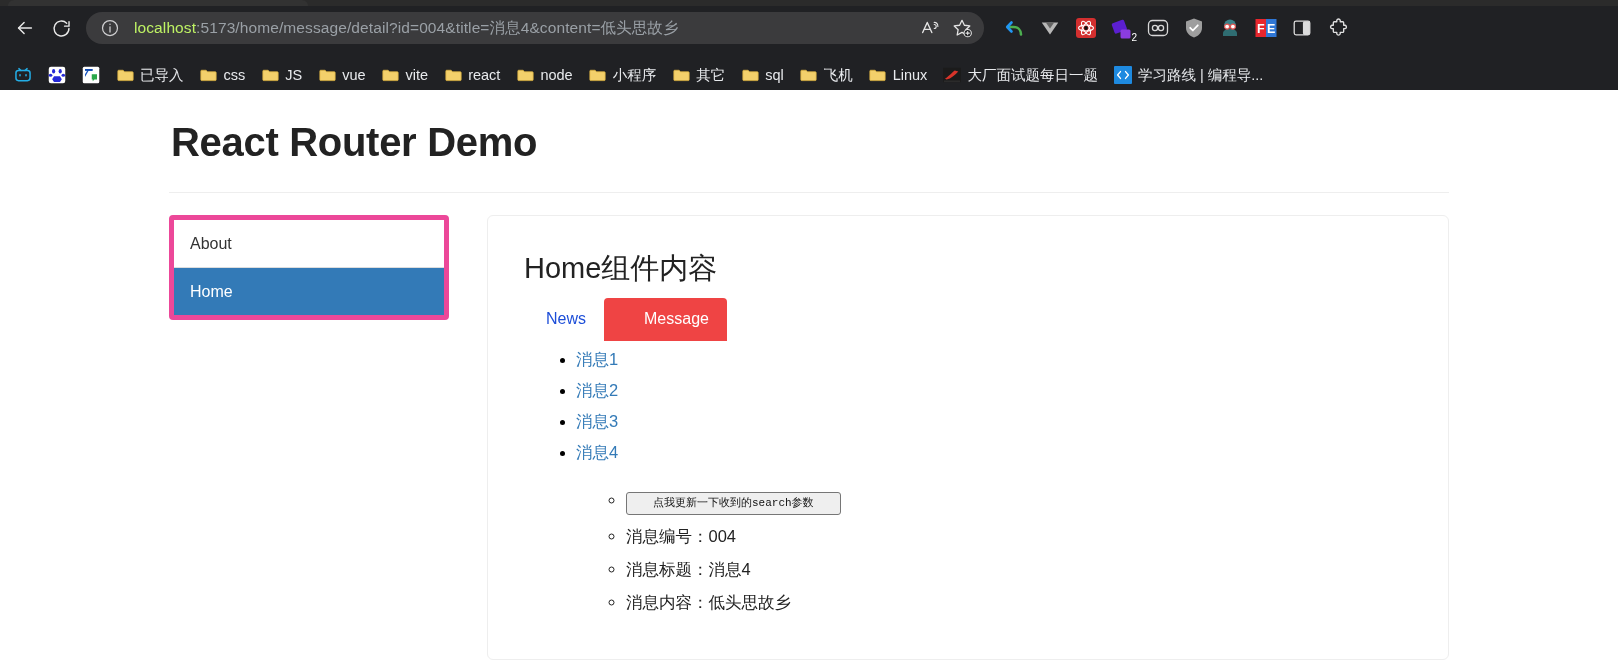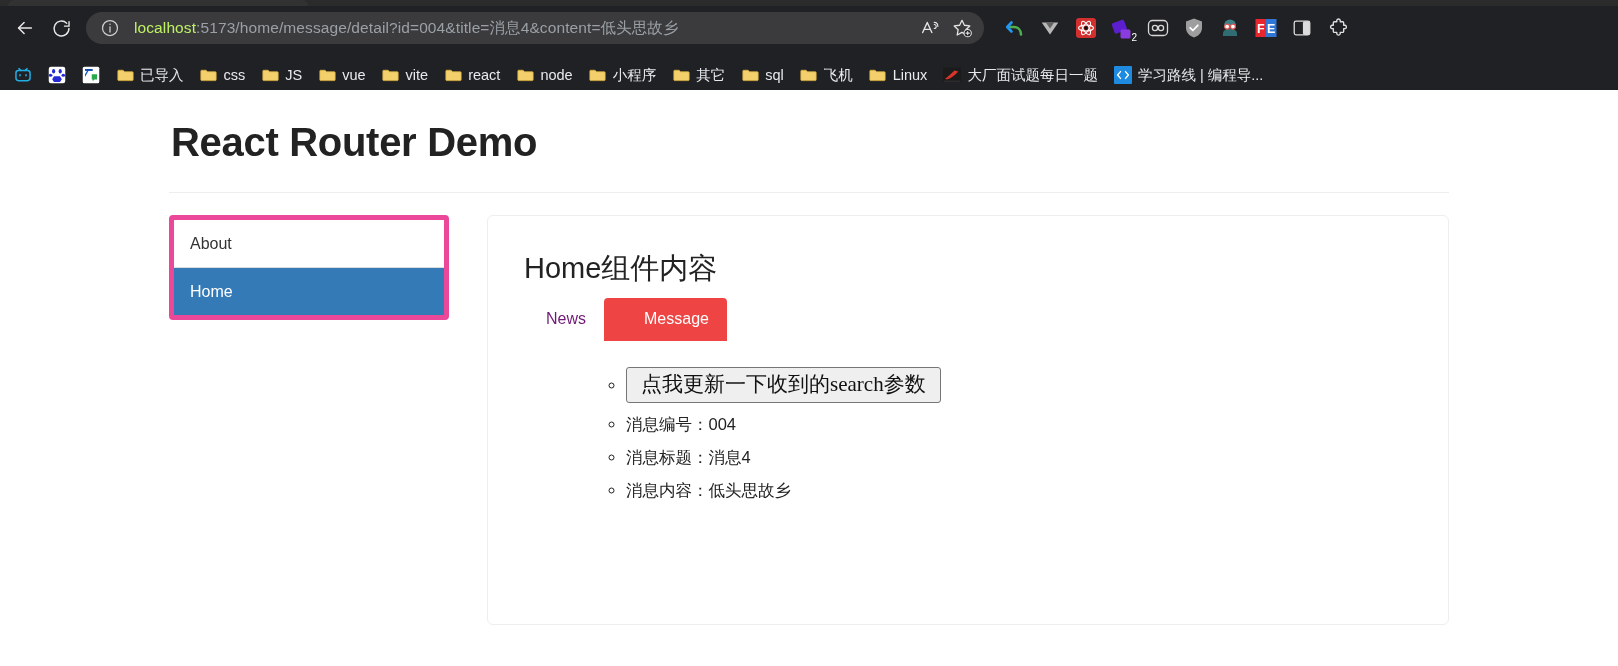--- a/index.html
+++ b/index.html
@@ -203,21 +203,21 @@
   }
 
   .tabs {
     display: flex;
     align-items: flex-end;
     margin: 0 0 0 10px;
     height: 44px;
   }
   .tab {
     font-size: 16px;
-    color: #701a75;
+    color: #1d4ed8;
     padding: 11px 18px;
     text-decoration: none;
     border-radius: 4px 4px 0 0;
     line-height: 1.3;
   }
   .tab.active {
     background: #ef4444;
     color: #ffffff;
     padding-left: 40px;
   }
@@ -244,27 +244,27 @@
   }
   ul.detail-list li {
     margin: 0 0 11px 0;
     font-size: 16.5px;
     color: #222;
     line-height: 1.35;
   }
   ul.detail-list li.btn-li { margin-bottom: 10px; }
 
   .update-btn {
-    font-family: Liberation Serif, serif;
-    font-size: 21px;
+    font-family: Liberation Mono, monospace;
+    font-size: 11px;
     color: #111;
     background: #efefef;
     border: 1px solid #767676;
     border-radius: 3px;
-    padding: 3px 14px;
+    padding: 3px 26px;
     line-height: 1.3;
     cursor: default;
   }
 </style>
 </head>
 <body>
 
 <div class="browser">
 
   <div class="tabstrip"></div>
@@ -585,20 +585,26 @@
       <div class="col-right">
         <div class="panel">
 
           <h2>Home组件内容</h2>
 
           <div class="tabs">
             <a class="tab" href="#">News</a>
             <a class="tab active" href="#">Message</a>
           </div>
 
+          <ul class="msg-list">
+            <li><a href="#">消息1</a></li>
+            <li><a href="#">消息2</a></li>
+            <li><a href="#">消息3</a></li>
+            <li><a href="#">消息4</a></li>
+          </ul>
 
           <ul class="detail-list">
             <li class="btn-li">
               <button class="update-btn">点我更新一下收到的search参数</button>
             </li>
             <li>消息编号：004</li>
             <li>消息标题：消息4</li>
             <li>消息内容：低头思故乡</li>
           </ul>
 

